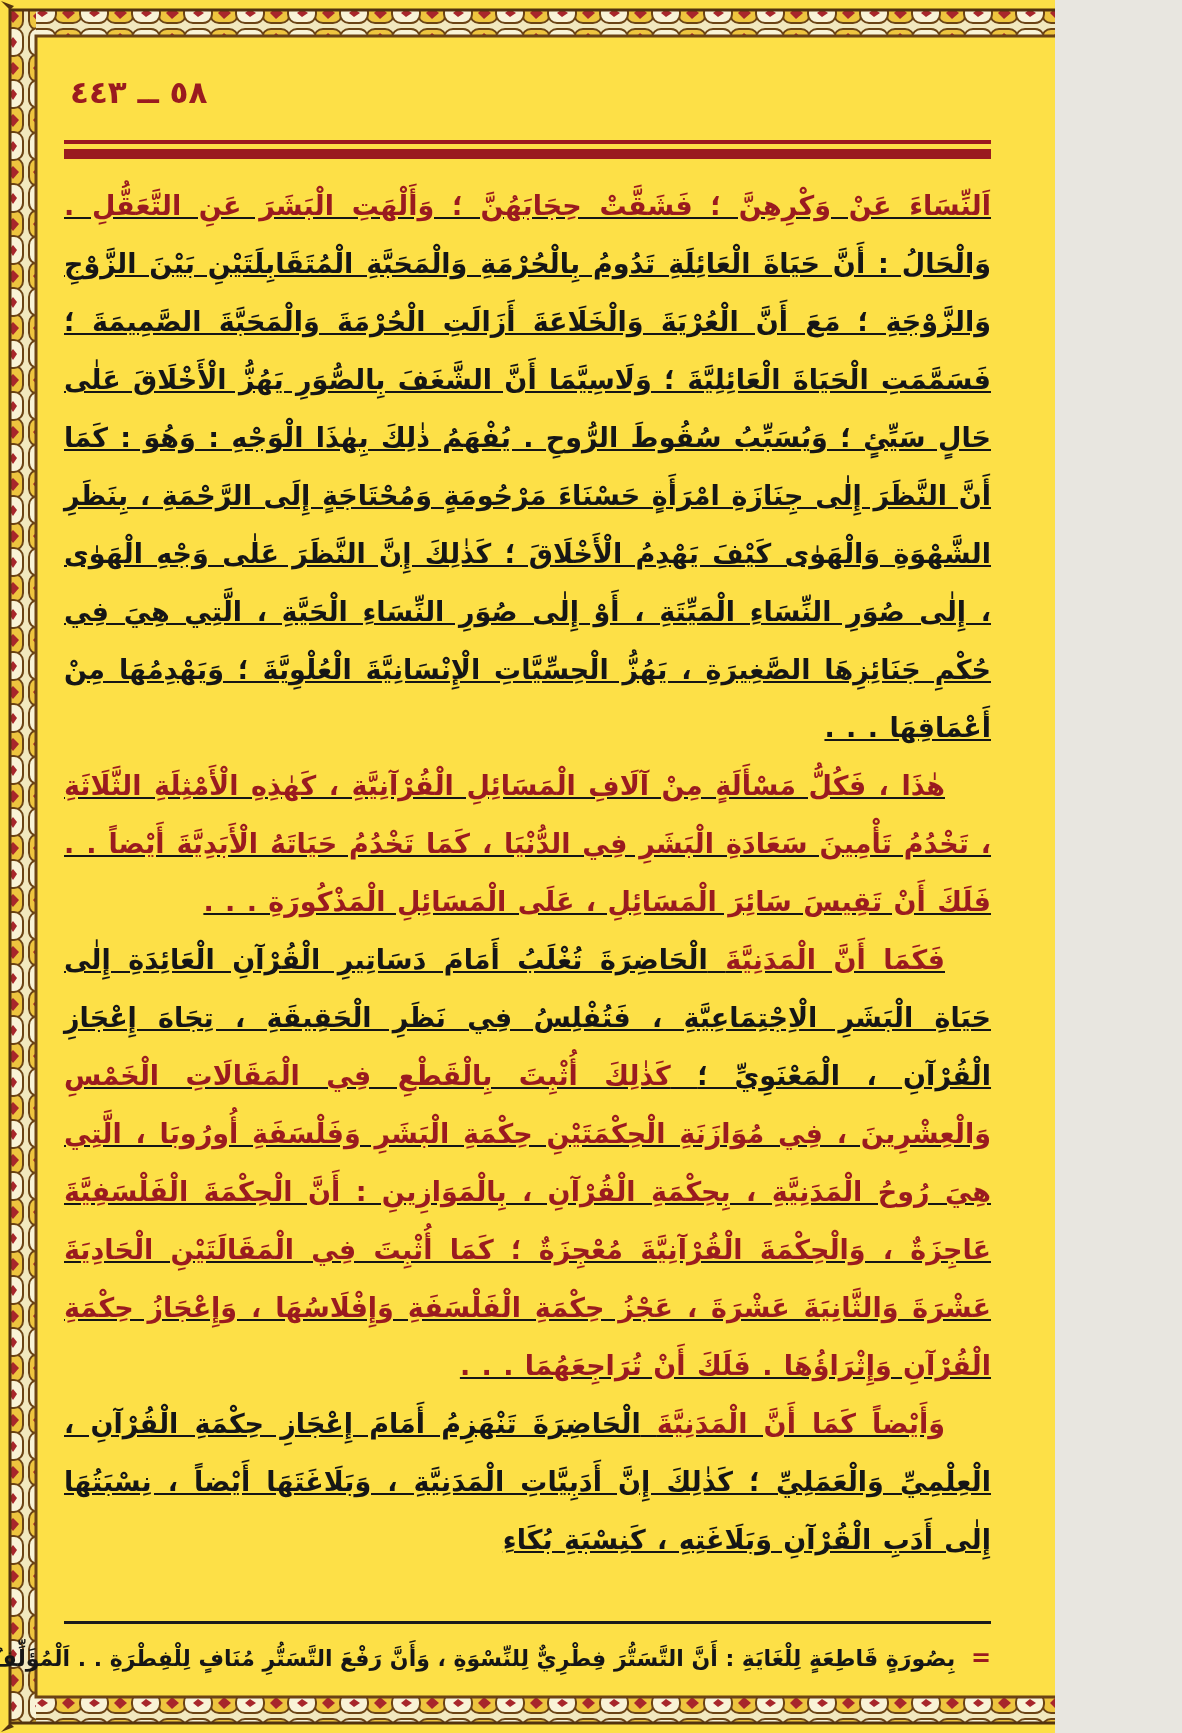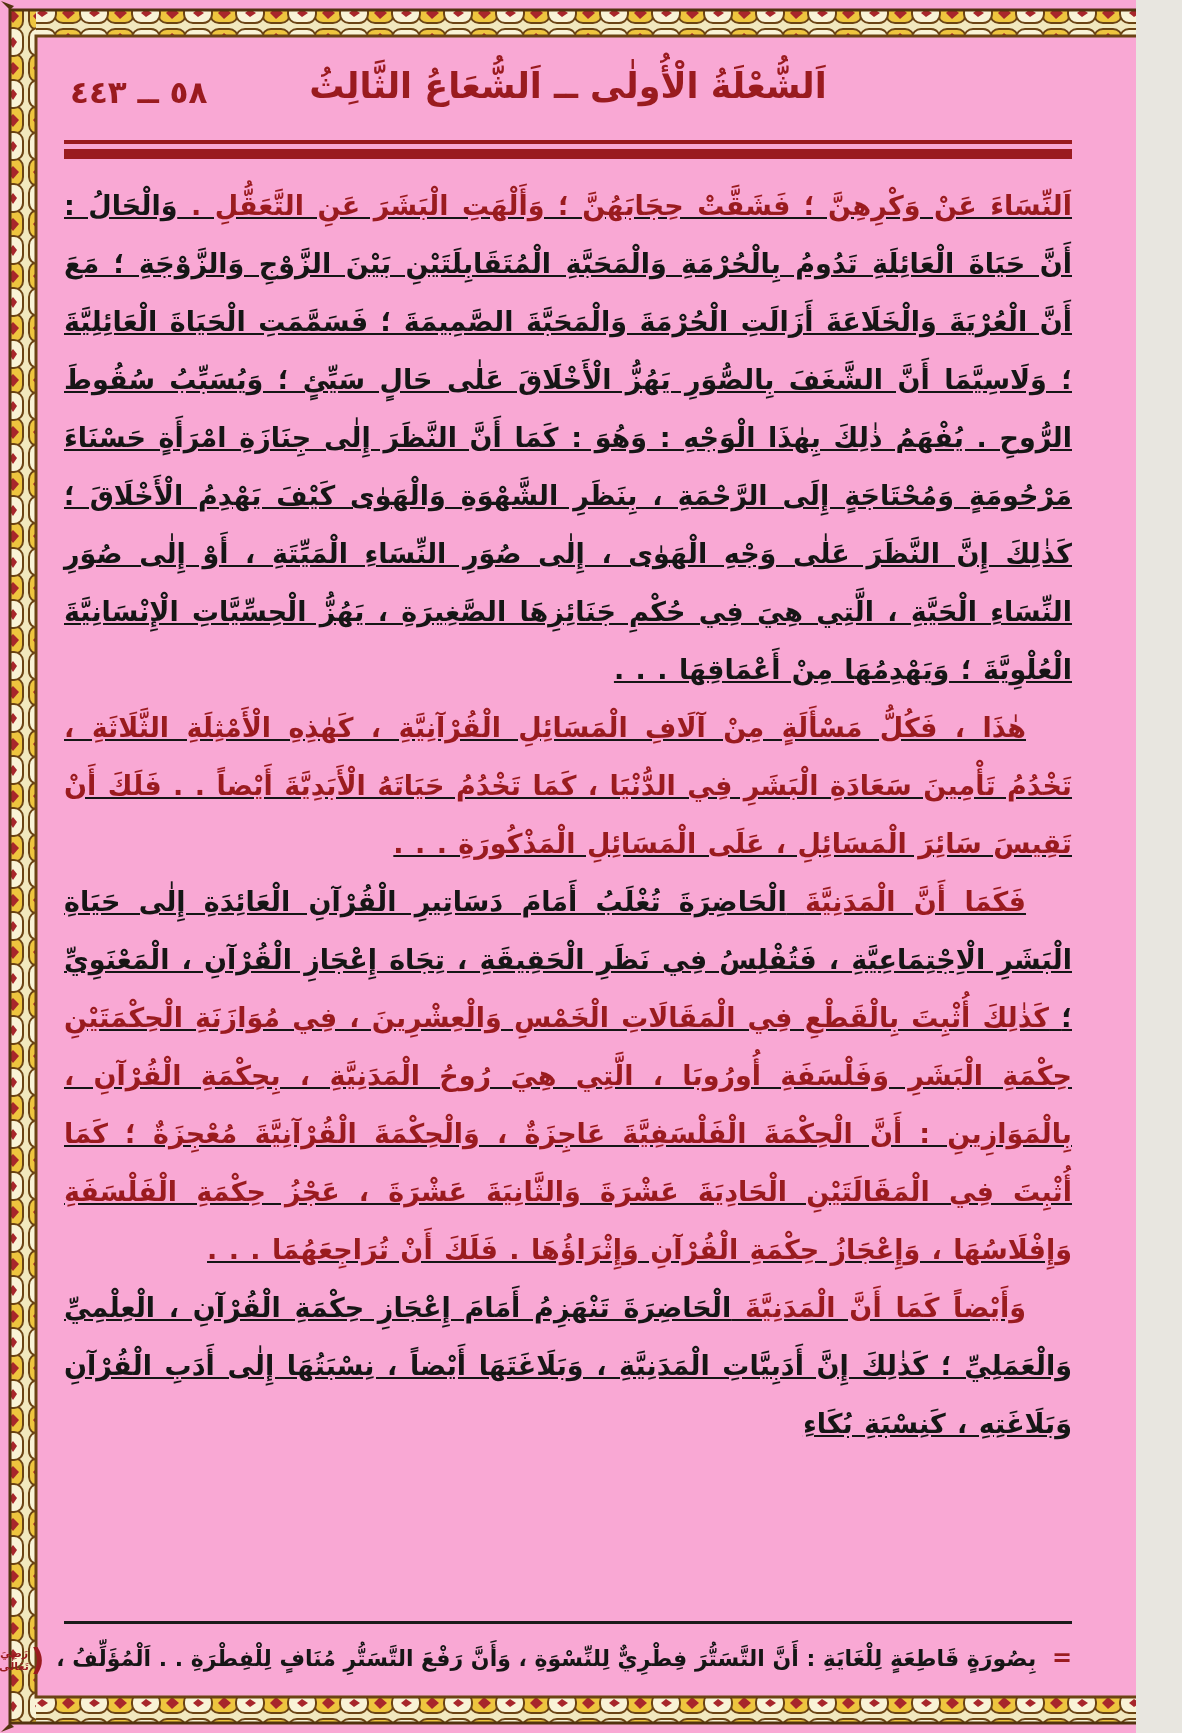--- a/index.html
+++ b/index.html
@@ -1,19 +1,19 @@
 <!DOCTYPE html>
 <html lang="ar"><head>
 <meta charset="utf-8">
 <style>
   html,body{margin:0;padding:0;background:#e8e6e0;}
   .page{
     position:relative;
-    width:1136px;height:1733px;
-    background:#f9a8d4;
+    width:1055px;height:1733px;
+    background:#fde047;
     font-family:"DejaVu Sans", sans-serif;
     overflow:hidden;
   }
   .frame{position:absolute;top:0;left:0;}
   .content{
     position:absolute;
     top:56px;left:64px;right:64px;bottom:44px;
   }
   .header{position:relative;height:78px;}
   .page-num{
@@ -98,21 +98,20 @@
     <path d="M10 10 L1 1 L14 6 Z" fill="#53330F"></path>
     <path d="M1172 10 L1181 1 L1168 6 Z" fill="#53330F"></path>
     <path d="M10 1723 L1 1732 L14 1727 Z" fill="#53330F"></path>
     <path d="M1172 1723 L1181 1732 L1168 1727 Z" fill="#53330F"></path>
   </svg>
 
   <div class="content">
 
     <div class="header">
       <div class="page-num">٥٨ ــ ٤٤٣</div>
-      <div class="title">اَلشُّعْلَةُ الْأُولٰى ــ اَلشُّعَاعُ الثَّالِثُ</div>
     </div>
 
     <div class="rule">
       <div class="rule-thin"></div>
       <div class="rule-thick"></div>
     </div>
 
     <div class="body-text" dir="rtl">
       <p class="para no-indent">
         <span class="red">اَلنِّسَاءَ عَنْ وَكْرِهِنَّ ؛ فَشَقَّتْ حِجَابَهُنَّ ؛ وَأَلْهَتِ الْبَشَرَ عَنِ التَّعَقُّلِ .</span>

